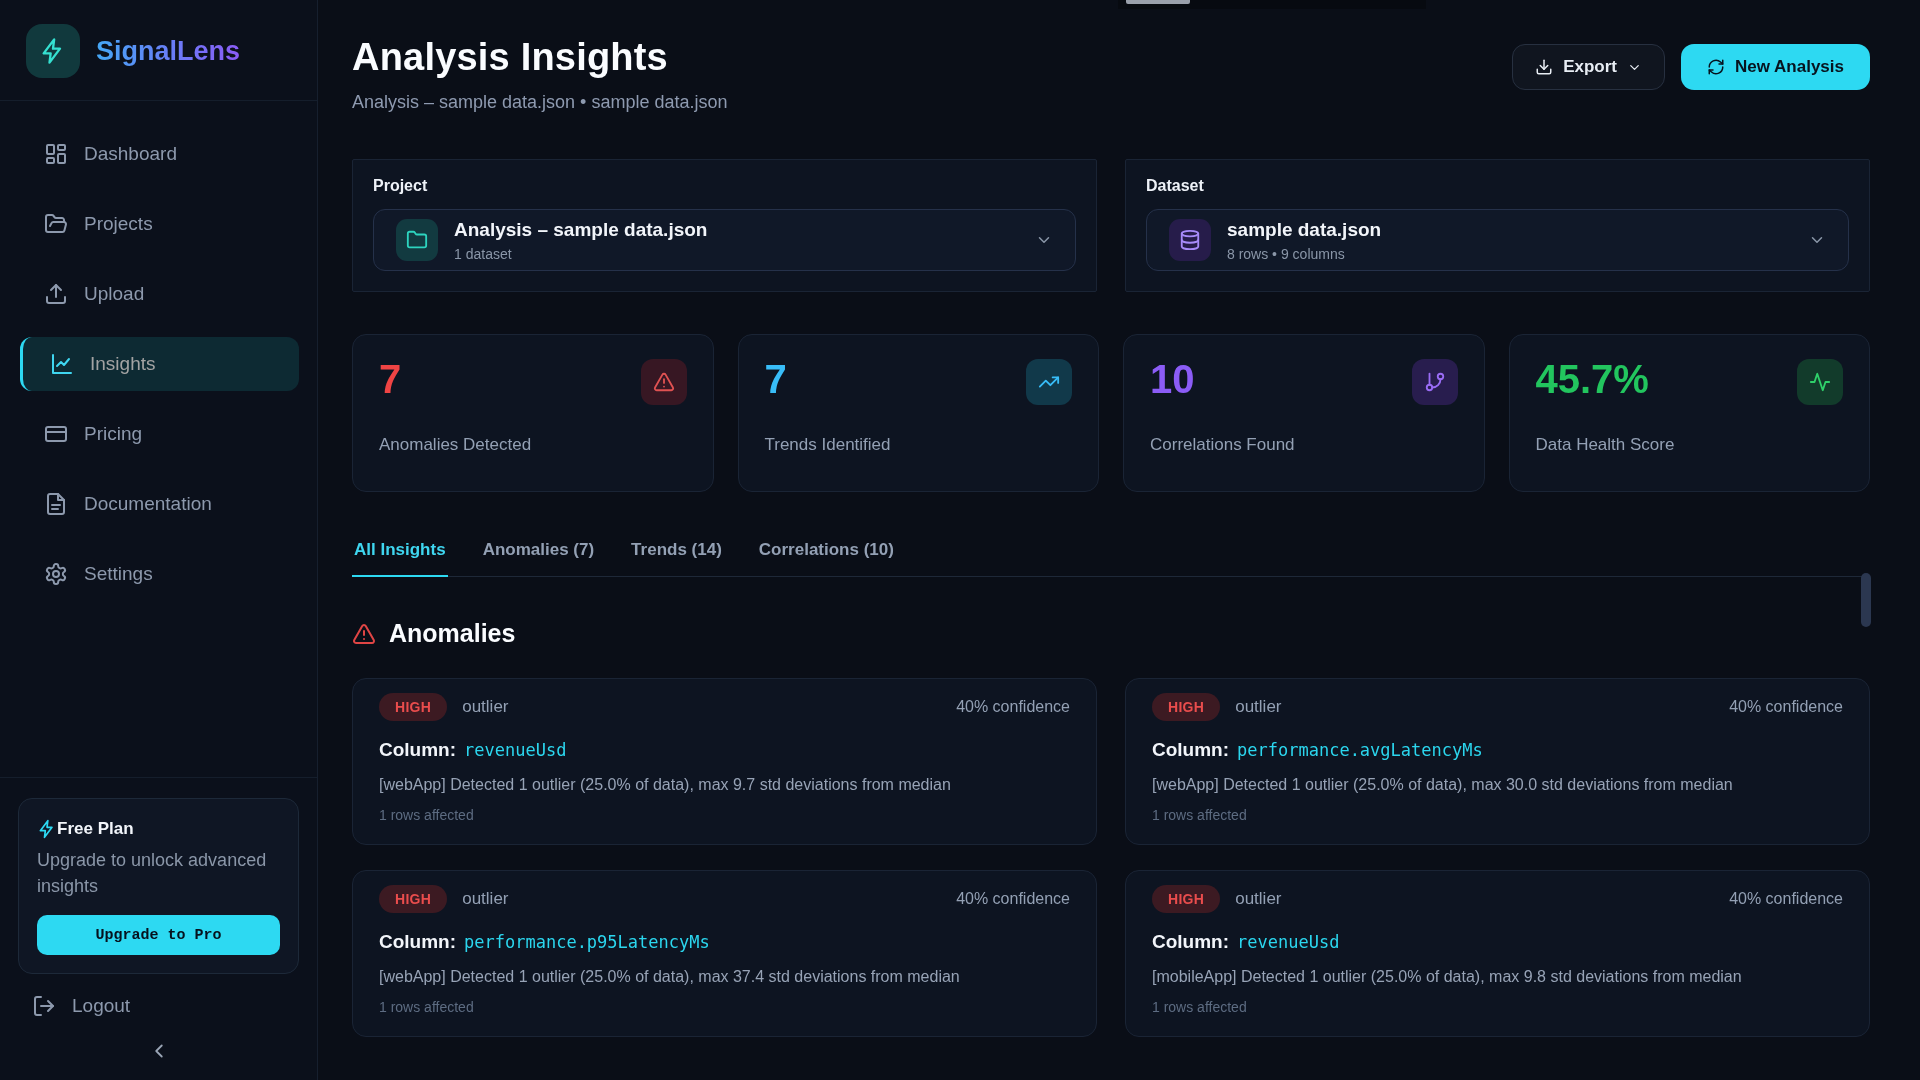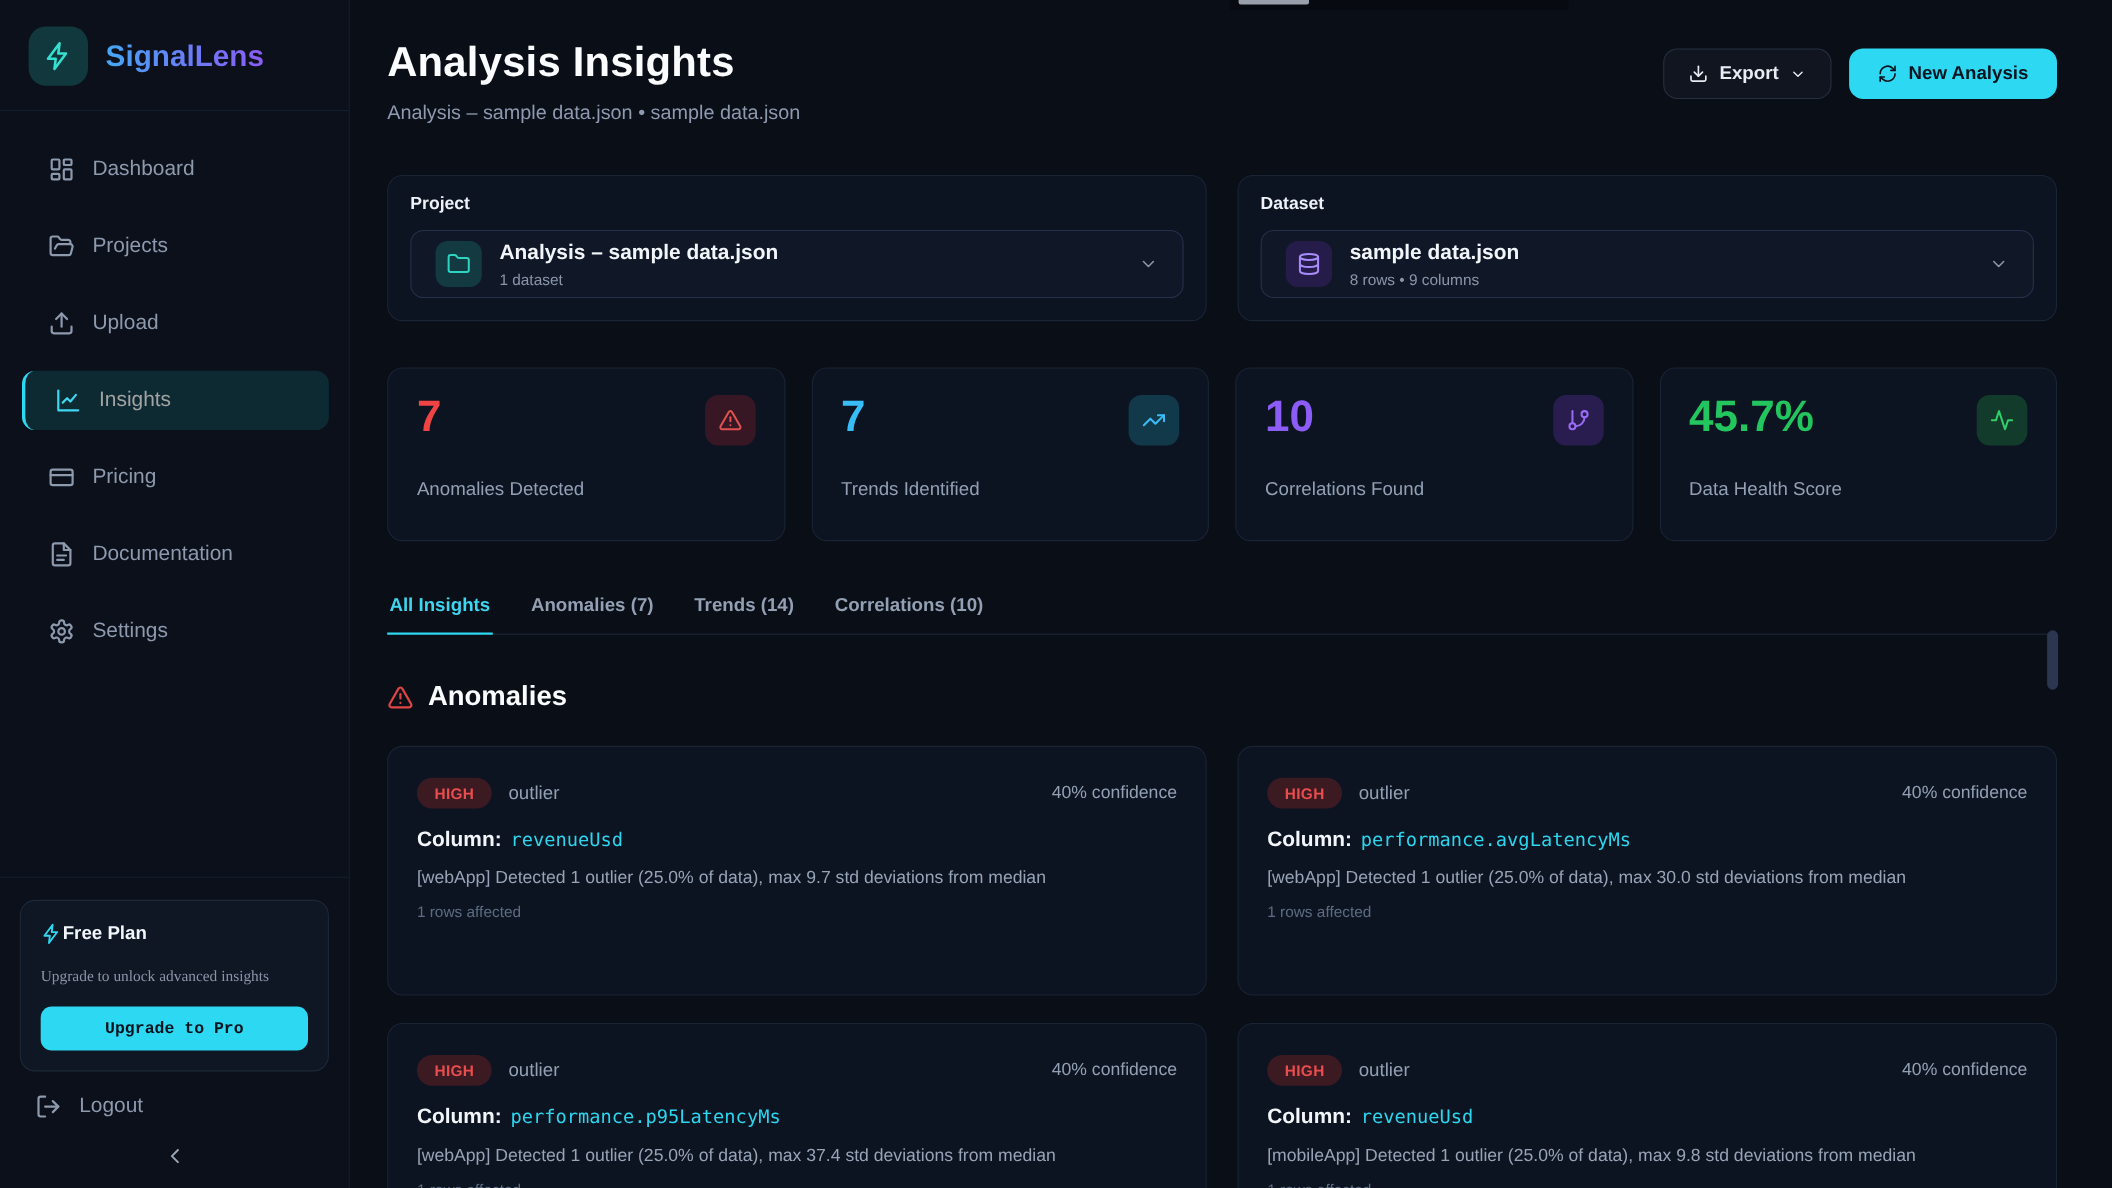--- a/index.html
+++ b/index.html
@@ -31,42 +31,42 @@
   .nav-item .nicon { width:24px; height:24px; color:#8d99ad; }
   .nav-item.active {
     background:#0d2a33; color:#a3a3a3; border-left:3px solid #2dd9f2; padding-left:27px;
   }
   .nav-item.active .nicon { color:#3fd6f0; }
   .sidebar-bottom { margin-top:auto; border-top:1px solid #151e2c; padding:20px 18px 14px 18px; }
   .plan-card { background:#0f1624; border:1px solid #1d2939; border-radius:14px; padding:20px 18px 18px 18px; }
   .plan-title-row { display:flex; align-items:center; }
   .plan-zap { color:#2dd9f2; }
   .plan-name { font-size:17px; font-weight:bold; color:#f2f5fa; }
-  .plan-desc { margin-top:20px; font-size:14px; line-height:1.45; color:#8a96a8;font-family:Liberation Serif, serif; }
+  .plan-desc { margin-top:8px; font-size:18px; line-height:1.45; color:#8a96a8; }
   .plan-btn {
     margin-top:16px; width:100%; height:40px; border:none; border-radius:10px;
     background:#2dd9f2; color:#06121e; font-size:15px; font-weight:bold; cursor:pointer;
     font-family:Liberation Mono, monospace;
   }
   .logout-row { display:flex; align-items:center; gap:16px; padding:20px 10px 6px 14px; color:#8d99ad; font-size:19px; cursor:pointer; }
   .collapse-row { display:flex; justify-content:center; padding:16px 0 4px 0; color:#9aa5b6; cursor:pointer; }
 
   
   .main { flex:1; padding:36px 50px 0 34px; position:relative; }
   .header-row { display:flex; justify-content:space-between; align-items:flex-start; }
   .page-title { font-size:38px; font-weight:bold; color:#fafcff; letter-spacing:.2px; }
   .page-subtitle { margin-top:13px; font-size:18px; color:#8e9ab0; }
   .header-actions { display:flex; gap:16px; margin-top:8px; }
   .btn { display:flex; align-items:center; gap:10px; height:46px; border-radius:13px; padding:0 22px; font-size:17px; font-weight:bold; cursor:pointer; font-family:inherit; }
   .btn-export { background:#10151f; border:1px solid #273040; color:#e8edf4; }
   .btn-primary { background:#2dd9f2; border:none; color:#07141f; padding:0 26px; }
 
   
   .selector-row { display:grid; grid-template-columns:1fr 1fr; gap:28px; margin-top:46px; }
-  .sel-card { background:#0d1421; border:1px solid #1a2435; border-radius:14px; padding:17px 20px 20px 20px; }
+  .sel-card { background:#0d1421; border:1px solid #1a2435; border-radius:2px; padding:17px 20px 20px 20px; }
   .sel-label { font-size:16px; font-weight:bold; color:#eef2f8; }
   .sel-box {
     margin-top:14px; background:#101828; border:1px solid #25314a; border-radius:12px;
     height:62px; display:flex; align-items:center; padding:0 22px; gap:16px; cursor:pointer;
   }
   .sel-icon { width:42px; height:42px; border-radius:11px; display:flex; align-items:center; justify-content:center; flex:none; }
   .sel-icon.teal { background:#123a40; color:#2dd4bf; }
   .sel-icon.purple { background:#261c4a; color:#a78bfa; }
   .sel-text { flex:1; }
   .sel-value { font-size:19px; font-weight:bold; color:#f2f5fa; }
@@ -88,21 +88,21 @@
   
   .tabs-row { display:flex; gap:33px; margin-top:48px; border-bottom:1px solid #1e2838; }
   .tab { padding:0 2px 15px 2px; font-size:17px; font-weight:bold; color:#93a0b4; cursor:pointer; border-bottom:2px solid transparent; margin-bottom:-1px; }
   .tab.active { color:#3fd6f0; border-bottom-color:#2dd9f2; }
 
   
   .section-heading { display:flex; align-items:center; gap:13px; margin-top:42px; }
   .section-heading .warn { color:#e04545; }
   .section-title { font-size:25px; font-weight:bold; color:#fafcff; }
   .cards-grid { display:grid; grid-template-columns:1fr 1fr; gap:25px 28px; margin-top:30px; }
-  .a-card { background:#0d1421; border:1px solid #1a2435; border-radius:14px; padding:28px 26px; height:227px; }
+  .a-card { background:#0d1421; border:1px solid #1a2435; border-radius:14px; padding:14px 26px; height:167px; }
   .a-top { display:flex; align-items:center; }
   .badge-high { background:#3c1a22; color:#ea4d4d; font-size:14px; font-weight:bold; border-radius:999px; padding:6px 16px; letter-spacing:.3px; }
   .a-kind { margin-left:15px; font-size:17px; color:#93a0b4; }
   .a-conf { margin-left:auto; font-size:16px; color:#93a0b4; }
   .a-col-row { margin-top:18px; font-size:19px; font-weight:bold; color:#f2f5fa; }
   .a-col-name { font-family:"DejaVu Sans Mono","Liberation Mono",monospace; font-weight:normal; font-size:17px; color:#2bd6ee; margin-left:8px; }
   .a-desc { margin-top:15px; font-size:16px; color:#97a3b6; }
   .a-rows { margin-top:13px; font-size:14px; color:#5d6c82; }
 
   

